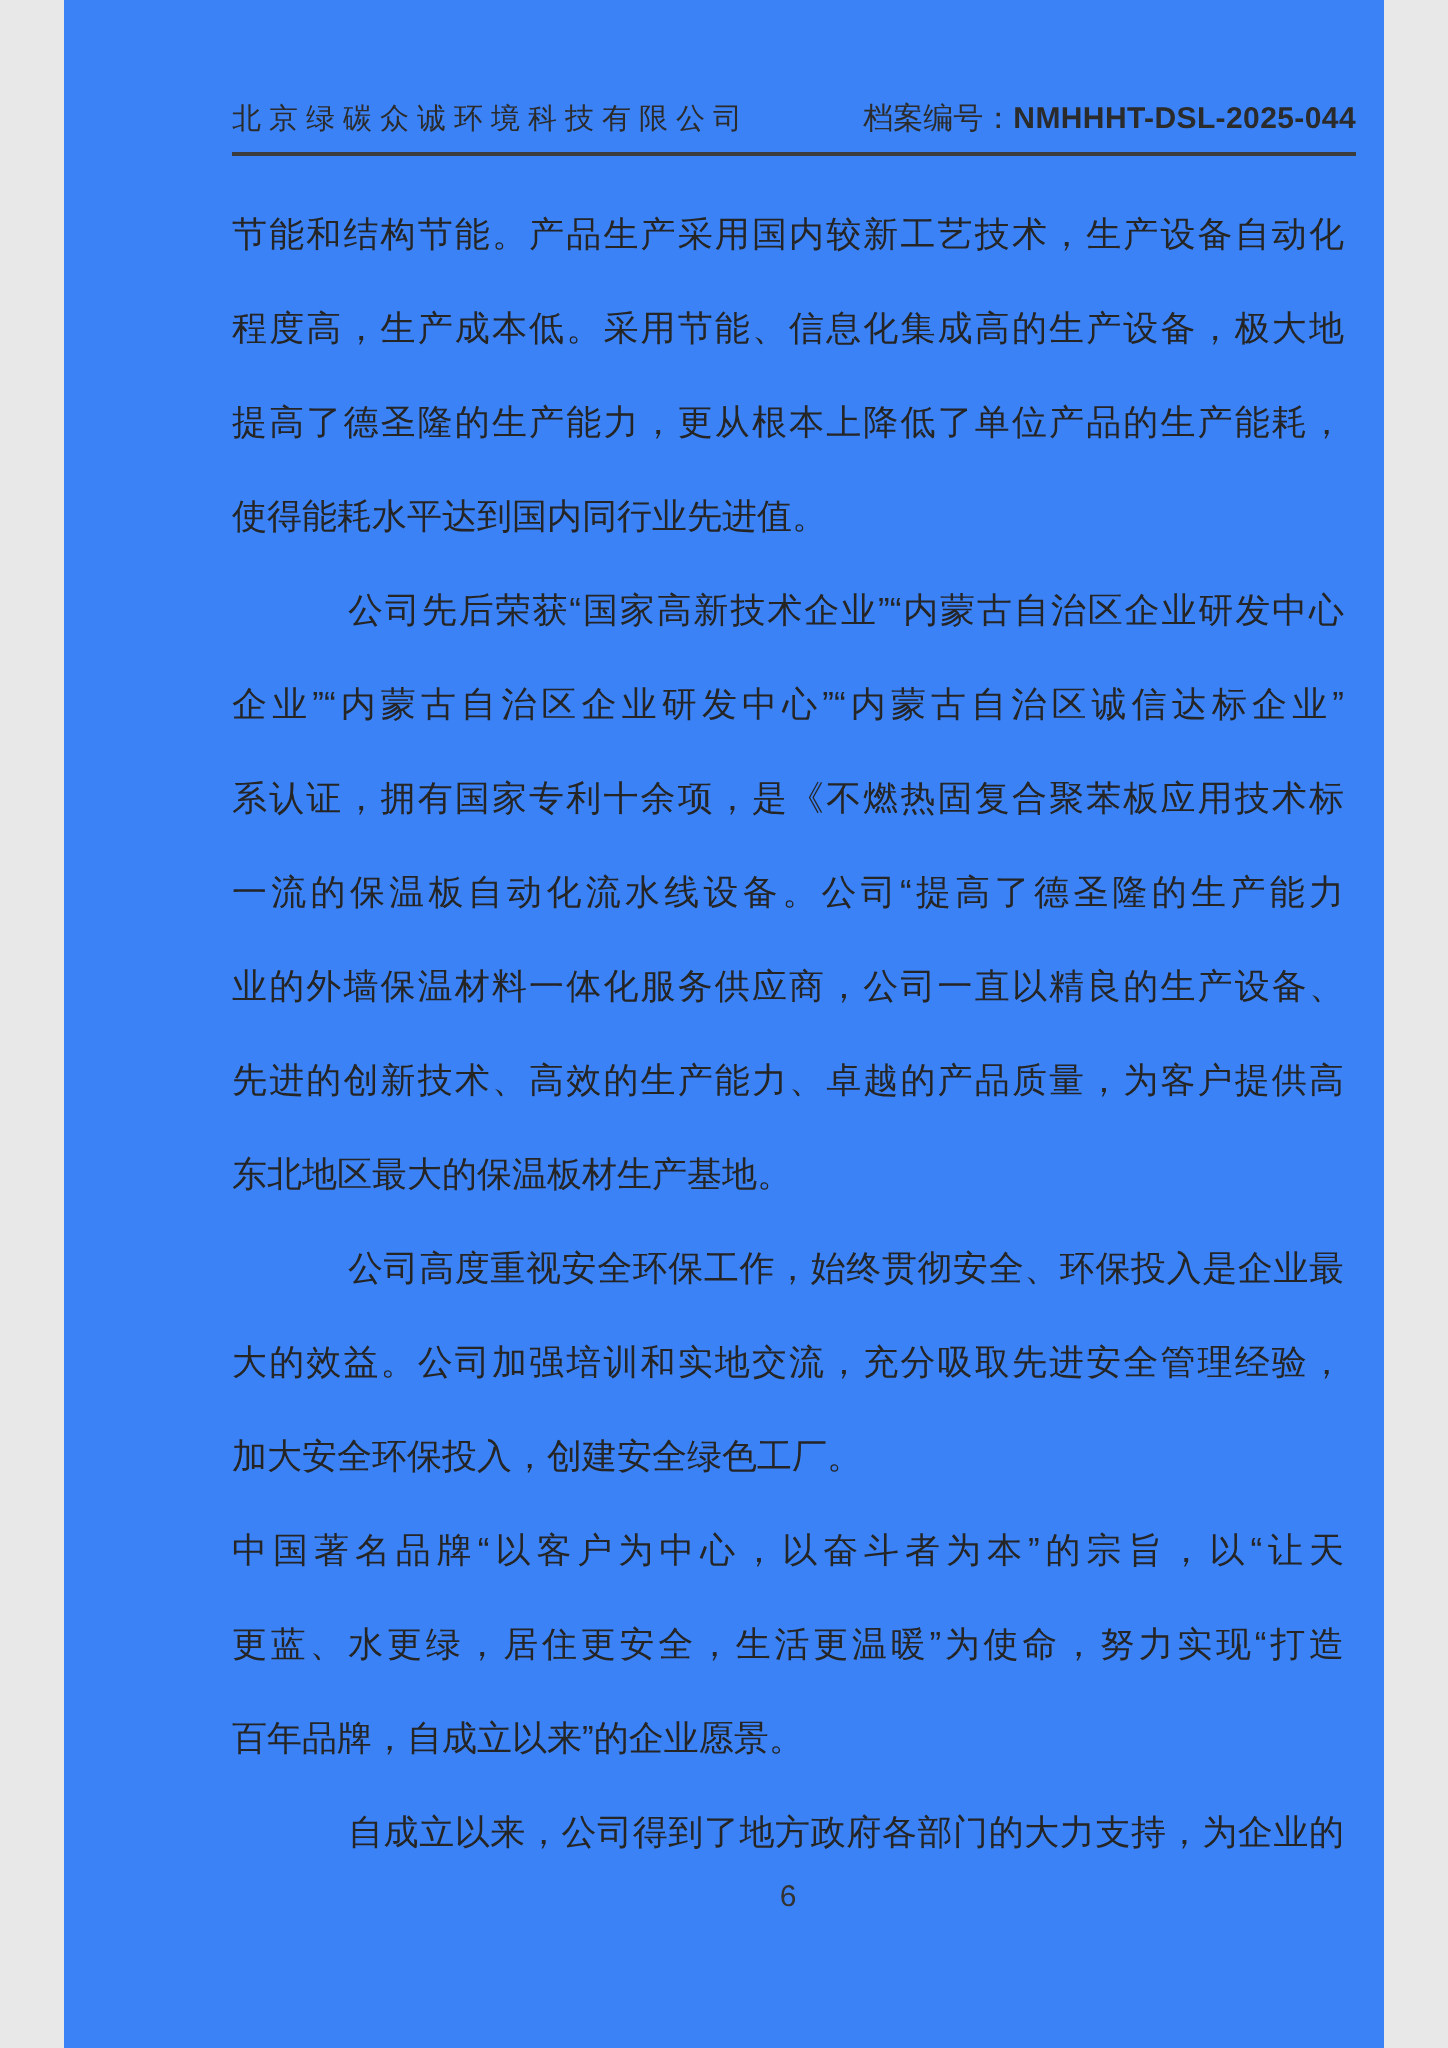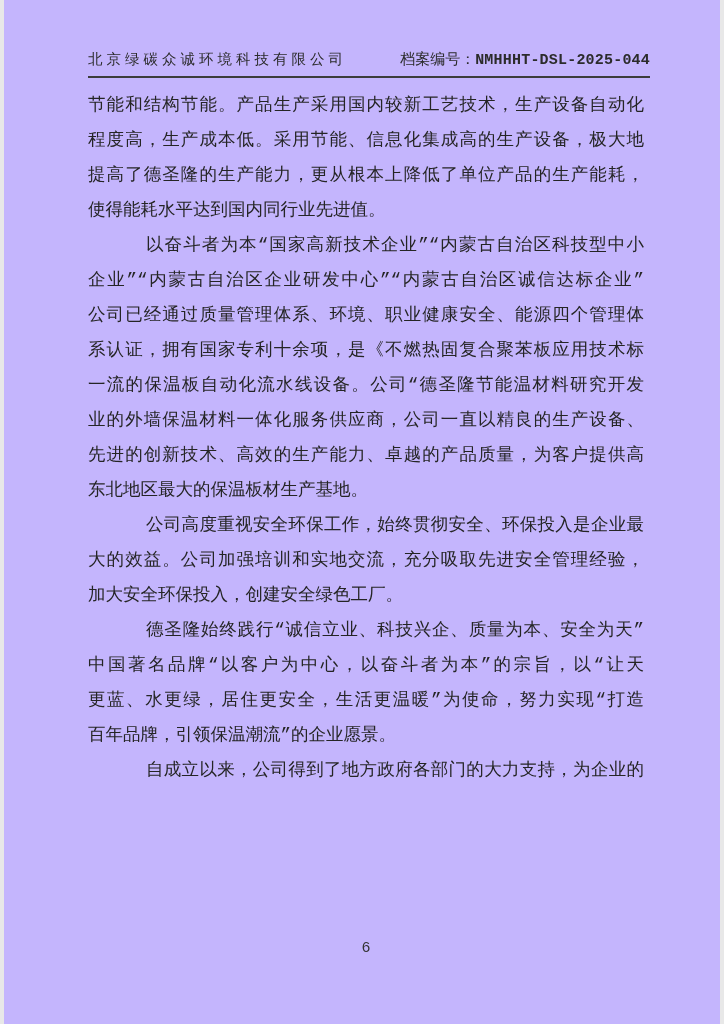--- a/index.html
+++ b/index.html
@@ -1,22 +1,22 @@
 <!DOCTYPE html>
 <html><head>
 <meta charset="utf-8">
 <style>
   html,body{margin:0;padding:0;background:#e8e8e8;}
   .page{
     position:relative;
-    width:716px;height:1024px;
-    background:#c4b5fd;
+    width:660px;height:1024px;
+    background:#3b82f6;
     margin:0 auto;
     overflow:hidden;
-    font-family:Liberation Mono, monospace;
+    font-family:Liberation Sans, sans-serif;
     color:#252525;
   }
   
   .header{
     position:absolute;
     left:84px;top:50px;width:562px;
     display:flex;justify-content:space-between;align-items:baseline;
   }
   .header .company{
     font-size:14.5px;
@@ -45,20 +45,21 @@
     font-size:17.5px;
     color:#252525;
   }
   .line{
     height:35px;
     line-height:35px;
     text-align:justify;
     text-align-last:justify;
     white-space:nowrap;
     overflow:visible;
+    margin-top:12px;
   }
   .line.last{
     text-align:right;
     text-align-last:left;
   }
   .line.ind{
     padding-left:58px;
   }
   
   .footer{
@@ -80,37 +81,35 @@
   </div>
   <div class="header-rule"></div>
 
   <div class="doc-body">
 
     <div class="line">节能和结构节能。产品生产采用国内较新工艺技术，生产设备自动化</div>
     <div class="line">程度高，生产成本低。采用节能、信息化集成高的生产设备，极大地</div>
     <div class="line">提高了德圣隆的生产能力，更从根本上降低了单位产品的生产能耗，</div>
     <div class="line last">使得能耗水平达到国内同行业先进值。</div>
 
-    <div class="line ind">以奋斗者为本“国家高新技术企业”“内蒙古自治区科技型中小</div>
+    <div class="line ind">公司先后荣获“国家高新技术企业”“内蒙古自治区企业研发中心</div>
     <div class="line">企业”“内蒙古自治区企业研发中心”“内蒙古自治区诚信达标企业”</div>
-    <div class="line">公司已经通过质量管理体系、环境、职业健康安全、能源四个管理体</div>
     <div class="line">系认证，拥有国家专利十余项，是《不燃热固复合聚苯板应用技术标</div>
-    <div class="line">一流的保温板自动化流水线设备。公司“德圣隆节能温材料研究开发</div>
+    <div class="line">一流的保温板自动化流水线设备。公司“提高了德圣隆的生产能力</div>
     <div class="line">业的外墙保温材料一体化服务供应商，公司一直以精良的生产设备、</div>
     <div class="line">先进的创新技术、高效的生产能力、卓越的产品质量，为客户提供高</div>
     <div class="line last">东北地区最大的保温板材生产基地。</div>
 
     <div class="line ind">公司高度重视安全环保工作，始终贯彻安全、环保投入是企业最</div>
     <div class="line">大的效益。公司加强培训和实地交流，充分吸取先进安全管理经验，</div>
     <div class="line last">加大安全环保投入，创建安全绿色工厂。</div>
 
-    <div class="line ind">德圣隆始终践行“诚信立业、科技兴企、质量为本、安全为天”</div>
     <div class="line">中国著名品牌“以客户为中心，以奋斗者为本”的宗旨，以“让天</div>
     <div class="line">更蓝、水更绿，居住更安全，生活更温暖”为使命，努力实现“打造</div>
-    <div class="line last">百年品牌，引领保温潮流”的企业愿景。</div>
+    <div class="line last">百年品牌，自成立以来”的企业愿景。</div>
 
     <div class="line ind">自成立以来，公司得到了地方政府各部门的大力支持，为企业的</div>
   </div>
 
   <div class="footer">
     <span>6</span>
   </div>
 
 </div>
 

